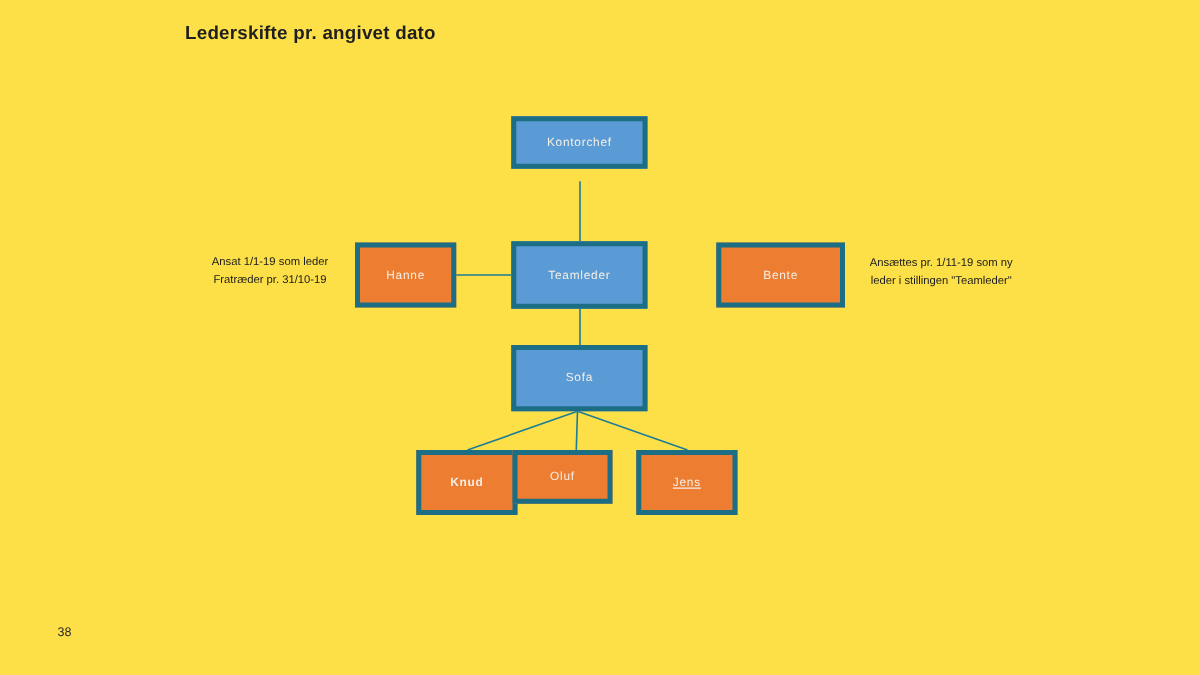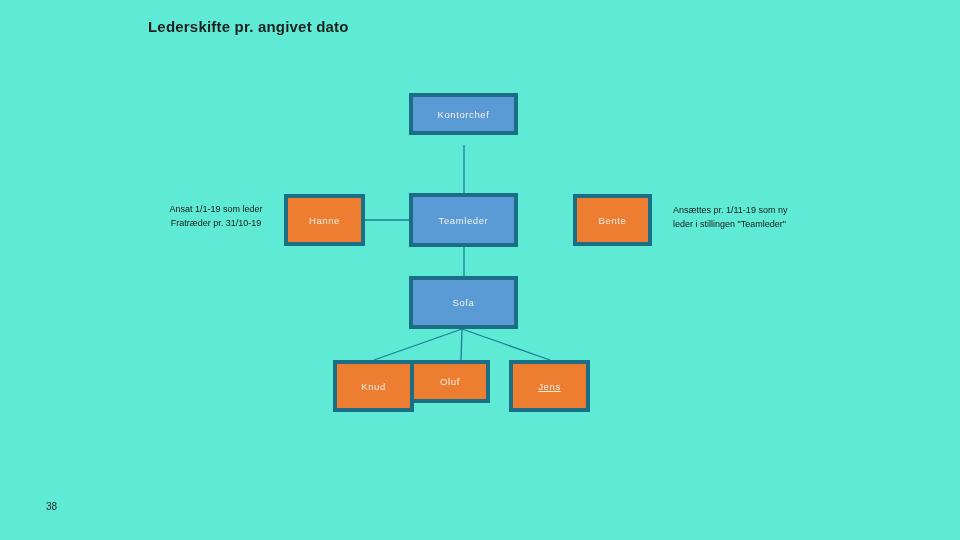--- a/index.html
+++ b/index.html
@@ -1,19 +1,19 @@
 <!DOCTYPE html>
 <html><head>
 <meta charset="utf-8">
 <style>
   html,body{margin:0;padding:0;background:#ffffff;}
   .slide{
     position:relative;
     width:960px;height:540px;
-    background:#5eead4;
+    background:#fde047;
     overflow:hidden;
     font-family:"Liberation Sans", sans-serif;
   }
   .title{
     position:absolute;left:148px;top:18px;
     margin:0;
     font-size:15px;font-weight:700;color:#1f1f1f;
     letter-spacing:0.2px;
   }
   .connectors{
@@ -26,31 +26,31 @@
     border:4px solid #1C6E84;
     display:flex;align-items:center;justify-content:center;
     text-align:center;
     font-size:9.5px;color:#F4EFE7;letter-spacing:0.6px;
   }
   .node.blue{background:#5B9BD5;}
   .node.orange{background:#ED7D31;}
   .n-kontorchef{left:409px;top:93px;width:109px;height:42px;}
   .n-hanne{left:284px;top:194px;width:81px;height:52px;}
   .n-teamleder{left:409px;top:193px;width:109px;height:54px;}
-  .n-bente{left:573px;top:194px;width:79px;height:52px;}
+  .n-bente{left:573px;top:194px;width:103px;height:52px;}
   .n-sofa{left:409px;top:276px;width:109px;height:53px;text-align:right;}
-  .n-knud{left:333px;top:360px;width:81px;height:52px;}
+  .n-knud{left:333px;top:360px;width:81px;height:52px;font-weight:bold;}
   .n-oluf{left:410px;top:360px;width:80px;height:43px;}
   .n-jens{left:509px;top:360px;width:81px;height:52px;text-decoration:underline;}
   .annot{
     position:absolute;
     font-size:9px;line-height:13.5px;color:#1b1b1b;
   }
   .annot-left{left:155px;top:203px;width:122px;text-align:center;}
-  .annot-right{left:673px;top:204px;width:160px;text-align:left;}
+  .annot-right{left:673px;top:204px;width:160px;text-align:center;}
   .pageno{
     position:absolute;left:46px;top:501px;
     font-size:10px;color:#2b2b2b;
   }
   .logo{
     position:absolute;left:776px;top:477px;width:134px;
     text-align:center;
   }
   .logo svg{display:block;margin:0 auto;width:40px;height:20px;}
   .logo-text{

